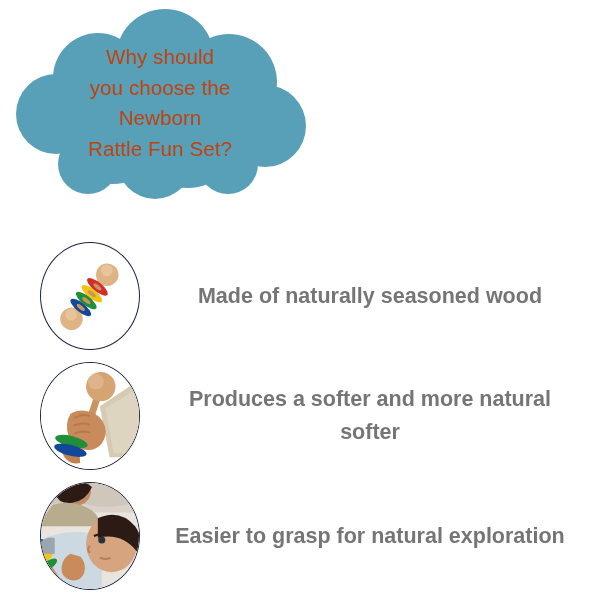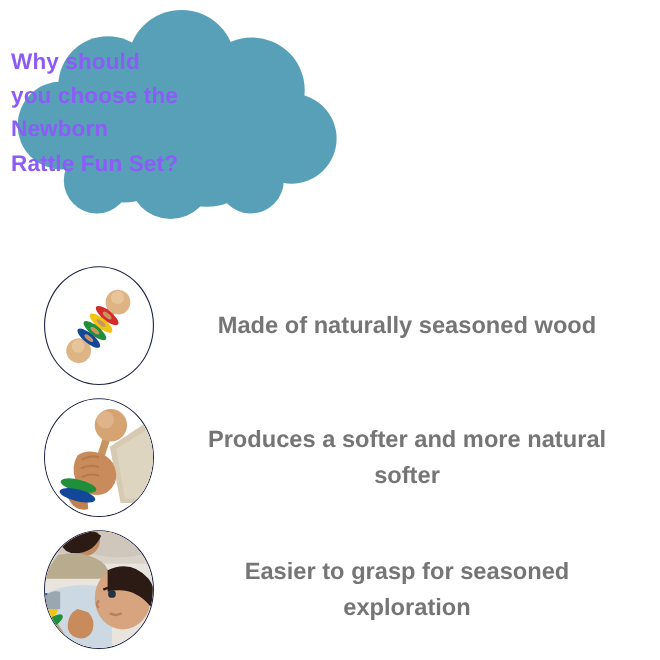--- a/index.html
+++ b/index.html
@@ -29,24 +29,24 @@
     left: 0; top: 0;
     width: 300px;
     height: 196px;
     display: block;
   }
   #cloud-title {
     position: absolute;
     left: 0;
     top: 36px;
     width: 300px;
-    text-align: left;
-    color: #8b5cf6;
+    text-align: center;
+    color: #c2410c;
     font-size: 20.5px;
-    font-weight: bold;
+    font-weight: normal;
     line-height: 30.5px;
     letter-spacing: 0.1px;
     white-space: pre-line;
     z-index: 2;
   }
 
   
   #feature-list {
     position: absolute;
     left: 0;
@@ -184,16 +184,16 @@
           <rect x="7" y="76" width="6" height="18" rx="2.5" fill="#c89460"></rect>
           <ellipse cx="10" cy="58" rx="11" ry="4.3" fill="#d62b2b"></ellipse>
           <ellipse cx="10" cy="66" rx="11" ry="4.3" fill="#f2c412"></ellipse>
           <ellipse cx="10" cy="74" rx="11" ry="4.3" fill="#1f8f3a"></ellipse>
           <ellipse cx="10" cy="50" rx="11" ry="4.3" fill="#13479a"></ellipse>
           <circle cx="10" cy="42" r="7" fill="#dfb484"></circle>
         </g>
         <path d="M0 60 q6 -6 14 -4 l0 16 l-14 0 Z" fill="#9aa7b0"></path>
       </svg>
     </div>
-    <div class="feature-text">Easier to grasp for seasoned exploration</div>
+    <div class="feature-text">Easier to grasp for natural exploration</div>
   </div>
 
 </div>
 
 </body></html>

